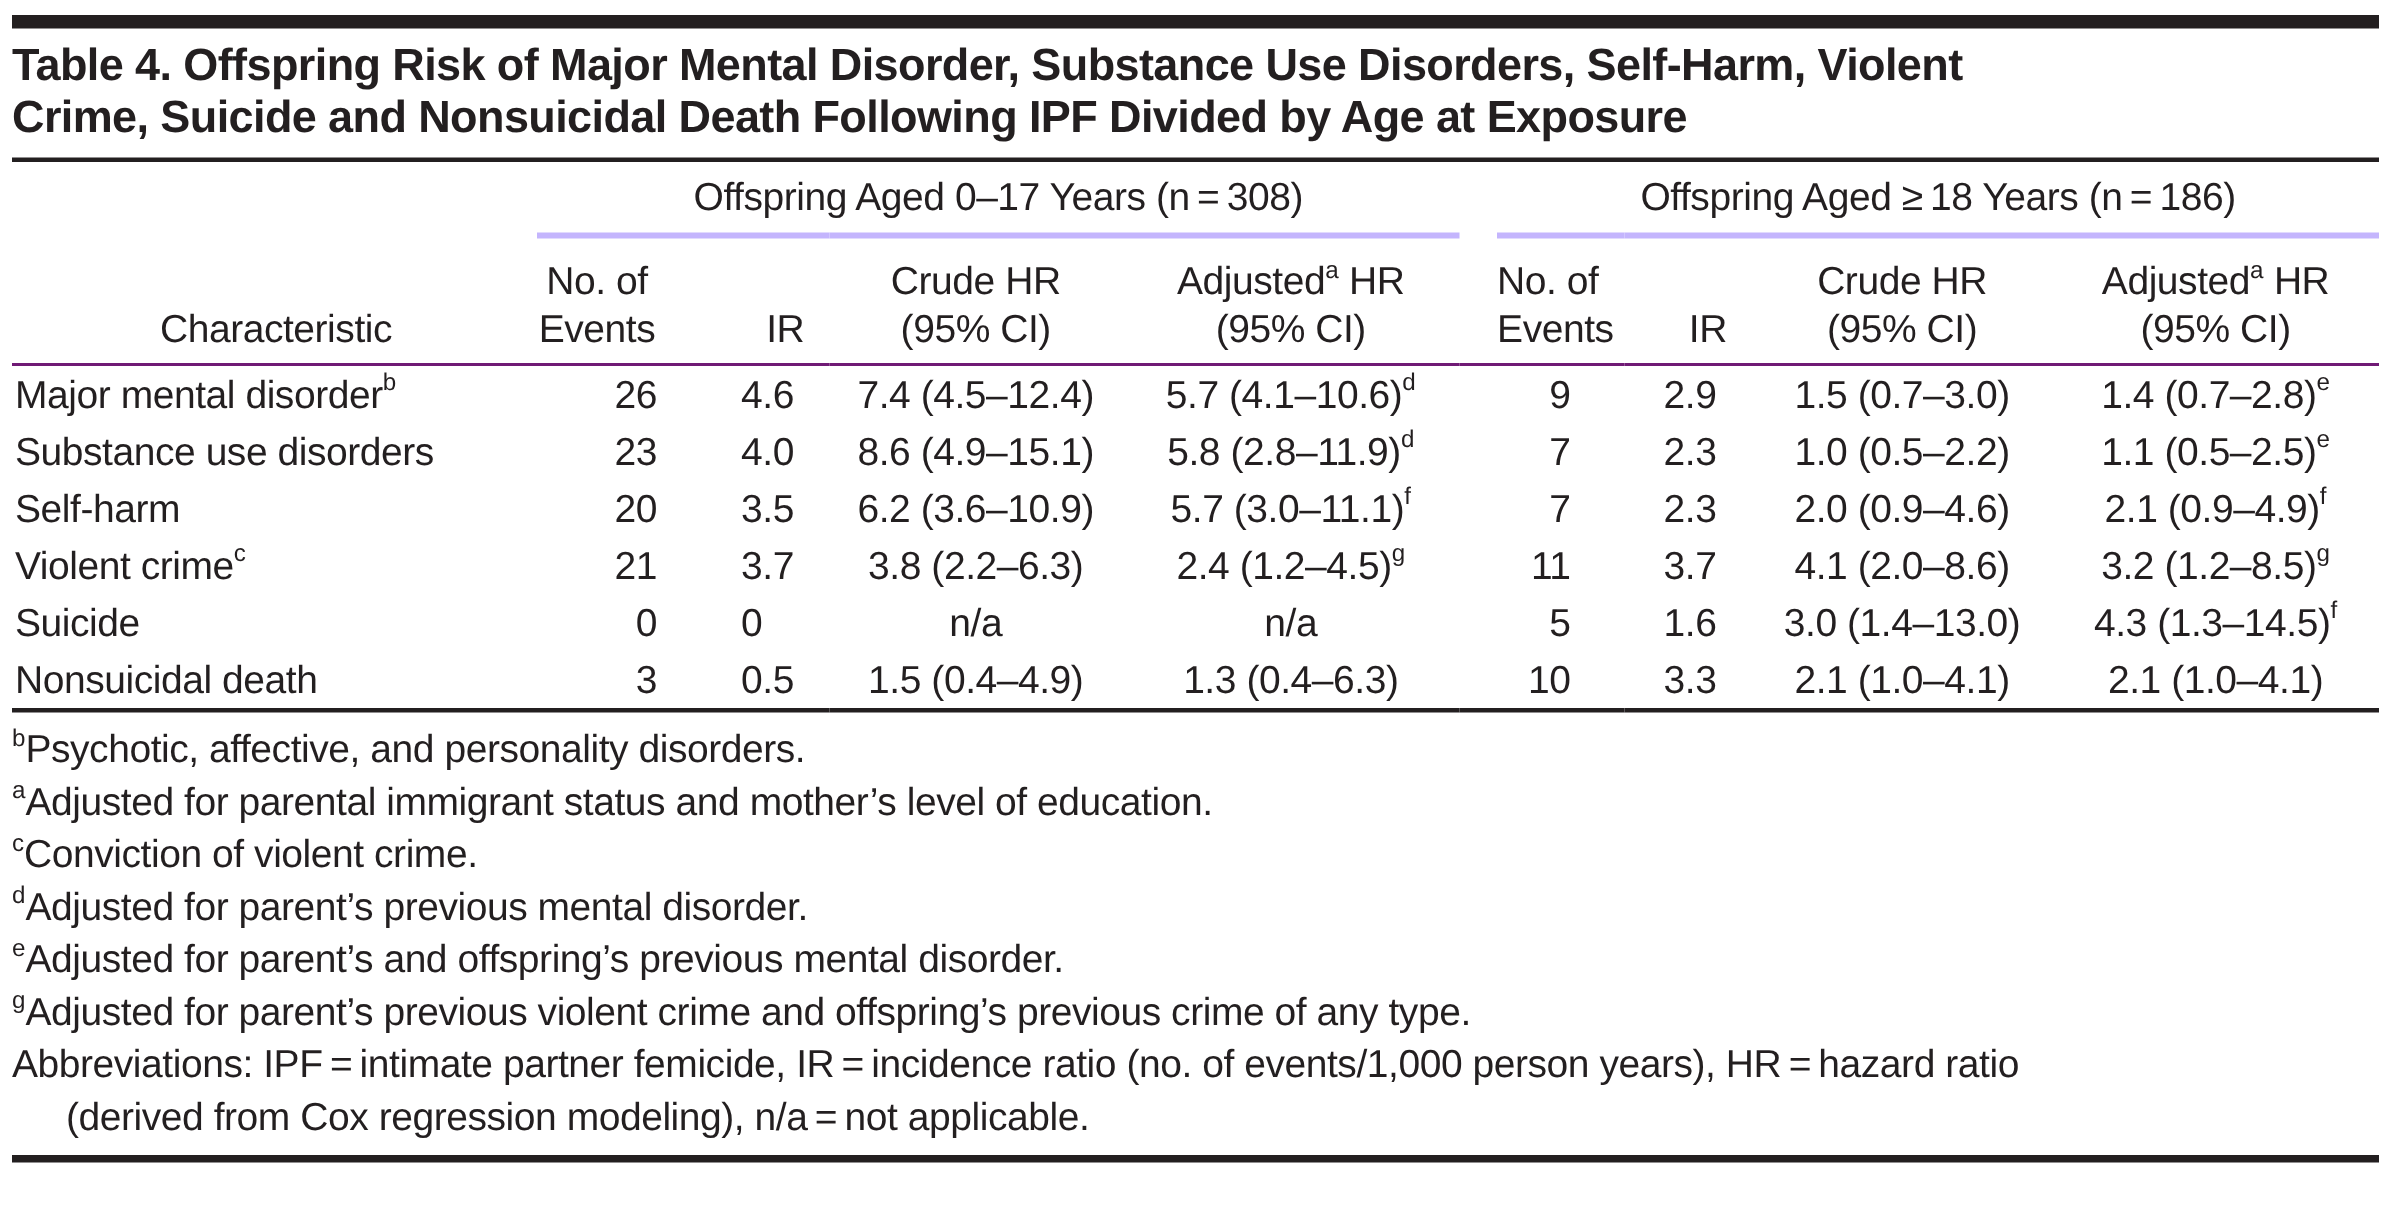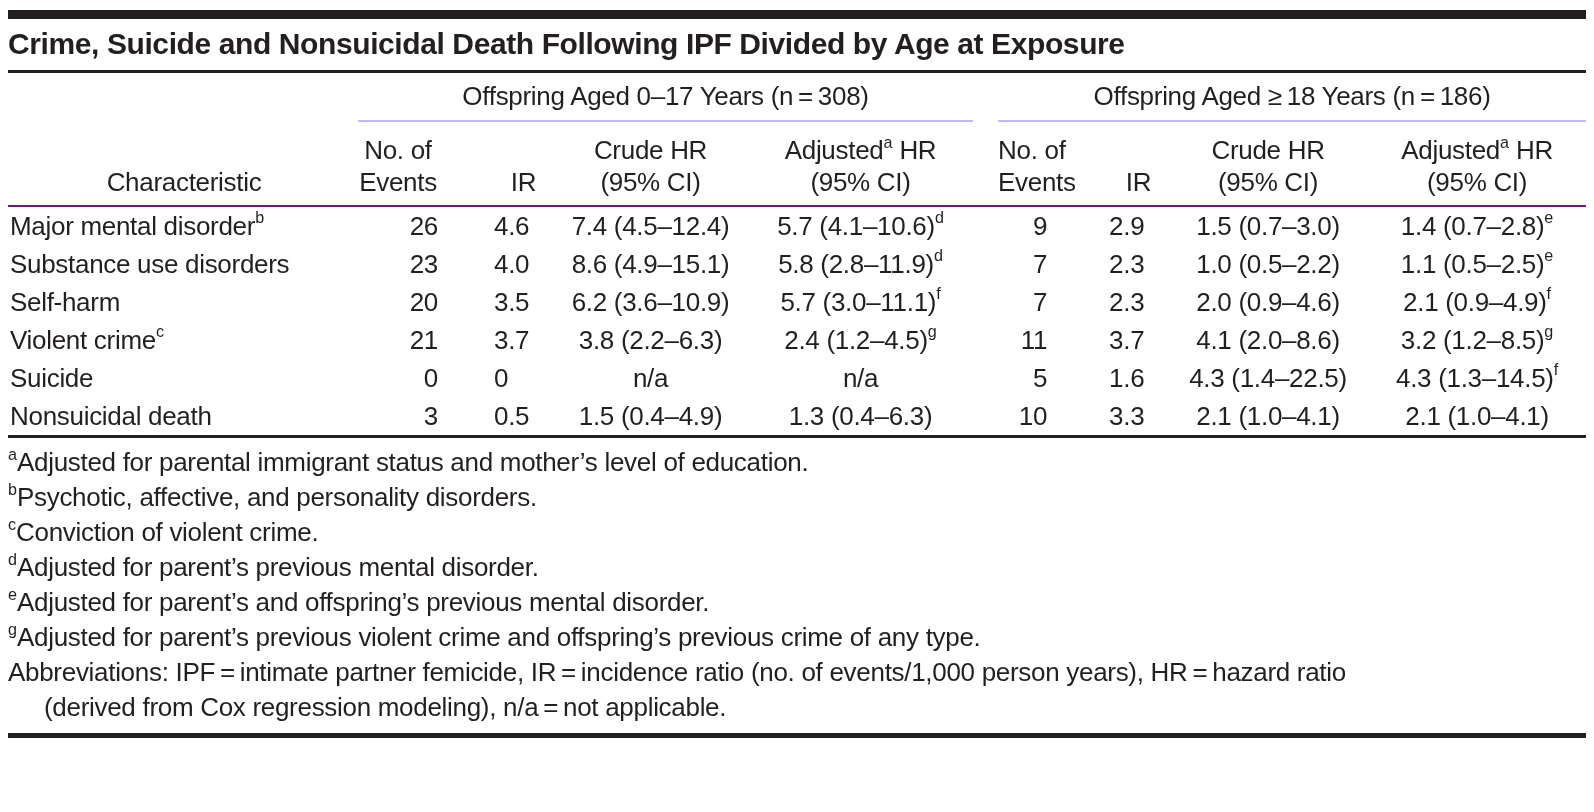--- a/index.html
+++ b/index.html
@@ -39,21 +39,21 @@
     border-bottom: 3px solid #231f20;
   }
   th, td {
     font-weight: normal;
     padding: 0;
     white-space: nowrap;
     overflow: visible;
   }
   tr.spanner-row th { height: 47px; vertical-align: middle; }
   tr.spanner-row th.group-head {
-    border-bottom: 2px solid #c4b5fd;
+    border-bottom: 4px solid #c4b5fd;
     text-align: center;
   }
   tr.colhead-row th {
     border-bottom: 2px solid #701a75;
     vertical-align: bottom;
     padding-bottom: 7px;
     height: 76px;
     line-height: 32px;
     text-align: center;
   }
@@ -84,20 +84,21 @@
   .abbr .l2 { display: block; padding-left: 36px; }
 </style>
 </head>
 <body>
 
 <div class="page">
 
   <div class="bar bar-top"></div>
 
   <div class="title">
+    <span class="hl">Table 4. Offspring Risk of Major Mental Disorder, Substance Use Disorders, Self-Harm, Violent</span>
     <span class="hl">Crime, Suicide and Nonsuicidal Death Following IPF Divided by Age at Exposure</span>
   </div>
 
   <div class="rule"></div>
 
   <table class="data">
     <colgroup>
       <col style="width:350px">
       <col style="width:110px">
       <col style="width:85px">
@@ -198,41 +199,41 @@
       </tr>
       <tr>
         <td class="c-char"><span>Suicide</span><sup></sup></td>
         <td class="c-ev">0</td>
         <td class="c-ir">0</td>
         <td class="c-mid">n/a</td>
         <td class="c-mid"><span>n/a</span><sup></sup></td>
         <td></td>
         <td class="c-ev2">5</td>
         <td class="c-ir">1.6</td>
-        <td class="c-mid">4.3 (1.4–22.5)</td>
+        <td class="c-mid">3.0 (1.4–13.0)</td>
         <td class="c-mid"><span>4.3 (1.3–14.5)</span><sup>f</sup></td>
       </tr>
       <tr>
         <td class="c-char"><span>Nonsuicidal death</span><sup></sup></td>
         <td class="c-ev">3</td>
         <td class="c-ir">0.5</td>
         <td class="c-mid">1.5 (0.4–4.9)</td>
         <td class="c-mid"><span>1.3 (0.4–6.3)</span><sup></sup></td>
         <td></td>
         <td class="c-ev2">10</td>
         <td class="c-ir">3.3</td>
         <td class="c-mid">2.1 (1.0–4.1)</td>
         <td class="c-mid"><span>2.1 (1.0–4.1)</span><sup></sup></td>
       </tr>
     </tbody>
   </table>
 
   <div class="footnotes">
+    <div class="fn"><sup>b</sup><span>Psychotic, affective, and personality disorders.</span></div>
     <div class="fn"><sup>a</sup><span>Adjusted for parental immigrant status and mother’s level of education.</span></div>
-    <div class="fn"><sup>b</sup><span>Psychotic, affective, and personality disorders.</span></div>
     <div class="fn"><sup>c</sup><span>Conviction of violent crime.</span></div>
     <div class="fn"><sup>d</sup><span>Adjusted for parent’s previous mental disorder.</span></div>
     <div class="fn"><sup>e</sup><span>Adjusted for parent’s and offspring’s previous mental disorder.</span></div>
     <div class="fn"><sup>g</sup><span>Adjusted for parent’s previous violent crime and offspring’s previous crime of any type.</span></div>
     <div class="fn abbr">
       <span class="l1">Abbreviations: IPF = intimate partner femicide, IR = incidence ratio (no. of events/1,000 person years), HR = hazard ratio</span>
       <span class="l2">(derived from Cox regression modeling), n/a = not applicable.</span>
     </div>
   </div>
 

